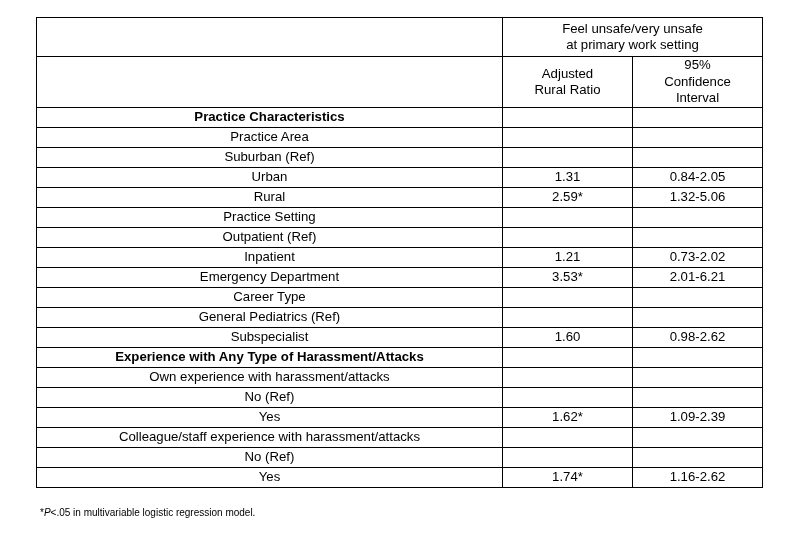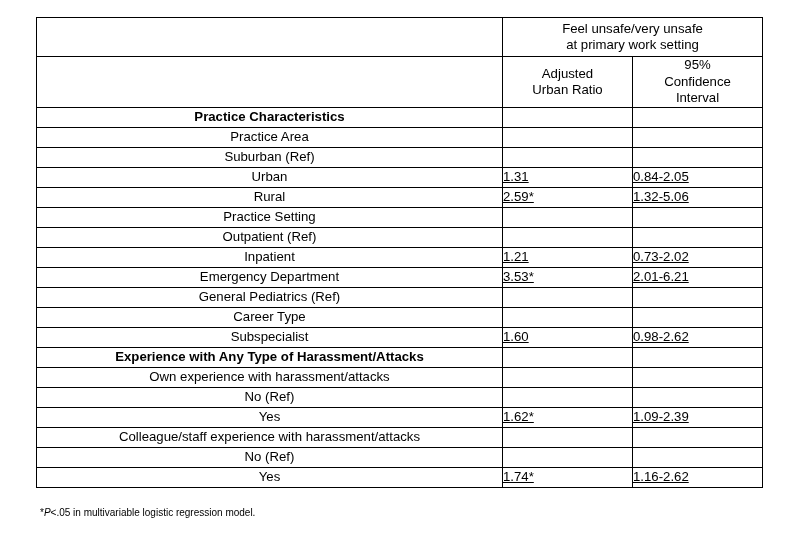--- a/index.html
+++ b/index.html
@@ -41,22 +41,22 @@
   }
   col.c-label { width: 466px; }
   col.c-aor   { width: 130px; }
   col.c-ci    { width: 130px; }
 
   .cell-label {
     padding: 1px 4px 1px 6px;
     text-align: center;
   }
   .cell-num {
+    text-align: center;
     padding: 1px 2px;
-    text-decoration: underline;
   }
   .hdr-center {
     text-align: center;
     padding: 3px 4px;
   }
   .bold { font-weight: bold; }
   .indent1 { padding-left: 18px; }
   .indent2 { padding-left: 30px; }
 
   .row-h1 td { height: 38px; }
@@ -89,21 +89,21 @@
           <td></td>
           <td class="hdr-center" colspan="2">
             <div>Feel unsafe/very unsafe</div>
             <div>at primary work setting</div>
           </td>
         </tr>
         <tr class="row-h2">
           <td></td>
           <td class="hdr-center">
             <div>Adjusted</div>
-            <div>Urban Ratio</div>
+            <div>Rural Ratio</div>
           </td>
           <td class="hdr-center">
             <div>95%</div>
             <div>Confidence</div>
             <div>Interval</div>
           </td>
         </tr>
       <tr class="row-data">
             <td class="cell-label bold">Practice Characteristics</td>
             <td class="cell-num"></td>
@@ -143,26 +143,26 @@
             <td class="cell-label indent2">Inpatient</td>
             <td class="cell-num">1.21</td>
             <td class="cell-num">0.73-2.02</td>
           </tr>
           <tr class="row-data">
             <td class="cell-label indent2">Emergency Department</td>
             <td class="cell-num">3.53*</td>
             <td class="cell-num">2.01-6.21</td>
           </tr>
           <tr class="row-data">
+            <td class="cell-label indent1">Career Type</td>
+            <td class="cell-num"></td>
+            <td class="cell-num"></td>
+          </tr>
+          <tr class="row-data">
             <td class="cell-label indent2">General Pediatrics (Ref)</td>
-            <td class="cell-num"></td>
-            <td class="cell-num"></td>
-          </tr>
-          <tr class="row-data">
-            <td class="cell-label indent1">Career Type</td>
             <td class="cell-num"></td>
             <td class="cell-num"></td>
           </tr>
           <tr class="row-data">
             <td class="cell-label indent2">Subspecialist</td>
             <td class="cell-num">1.60</td>
             <td class="cell-num">0.98-2.62</td>
           </tr>
           <tr class="row-data">
             <td class="cell-label bold">Experience with Any Type of Harassment/Attacks</td>

